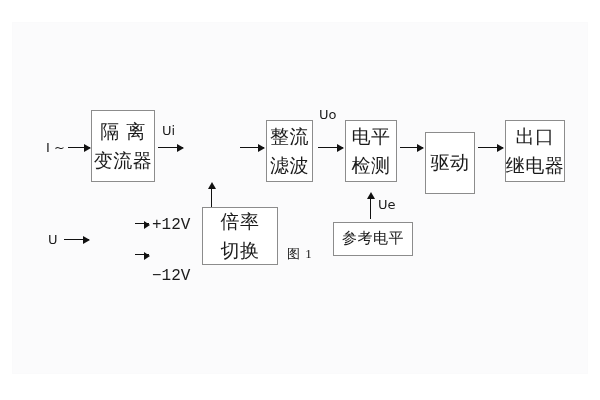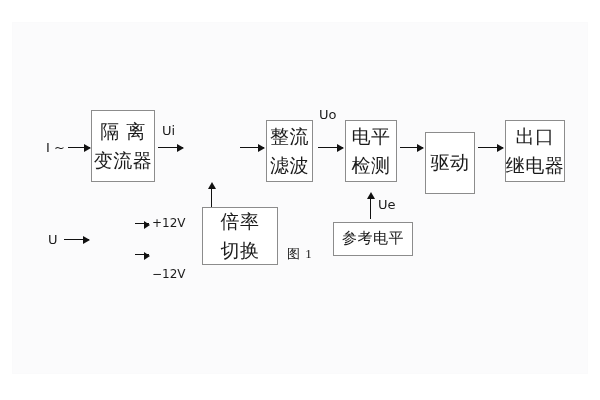--- a/index.html
+++ b/index.html
@@ -48,21 +48,21 @@
   .box .ln { display: block; }
   .box.wide { font-size: 15px; }
 
   .lbl {
     position: absolute;
     color: #1b1b1b;
     font-size: 13px;
     white-space: nowrap;
     line-height: 1;
   }
-  .lbl.sm { font-size: 12px; }
+  .lbl.sm { font-size: 16px; font-family: Liberation Mono, monospace; }
 
   
   .arrow-h {
     position: absolute;
     height: 0;
     border-top: 1.4px solid #111111;
   }
   .arrow-h::after {
     content: "";
     position: absolute;

